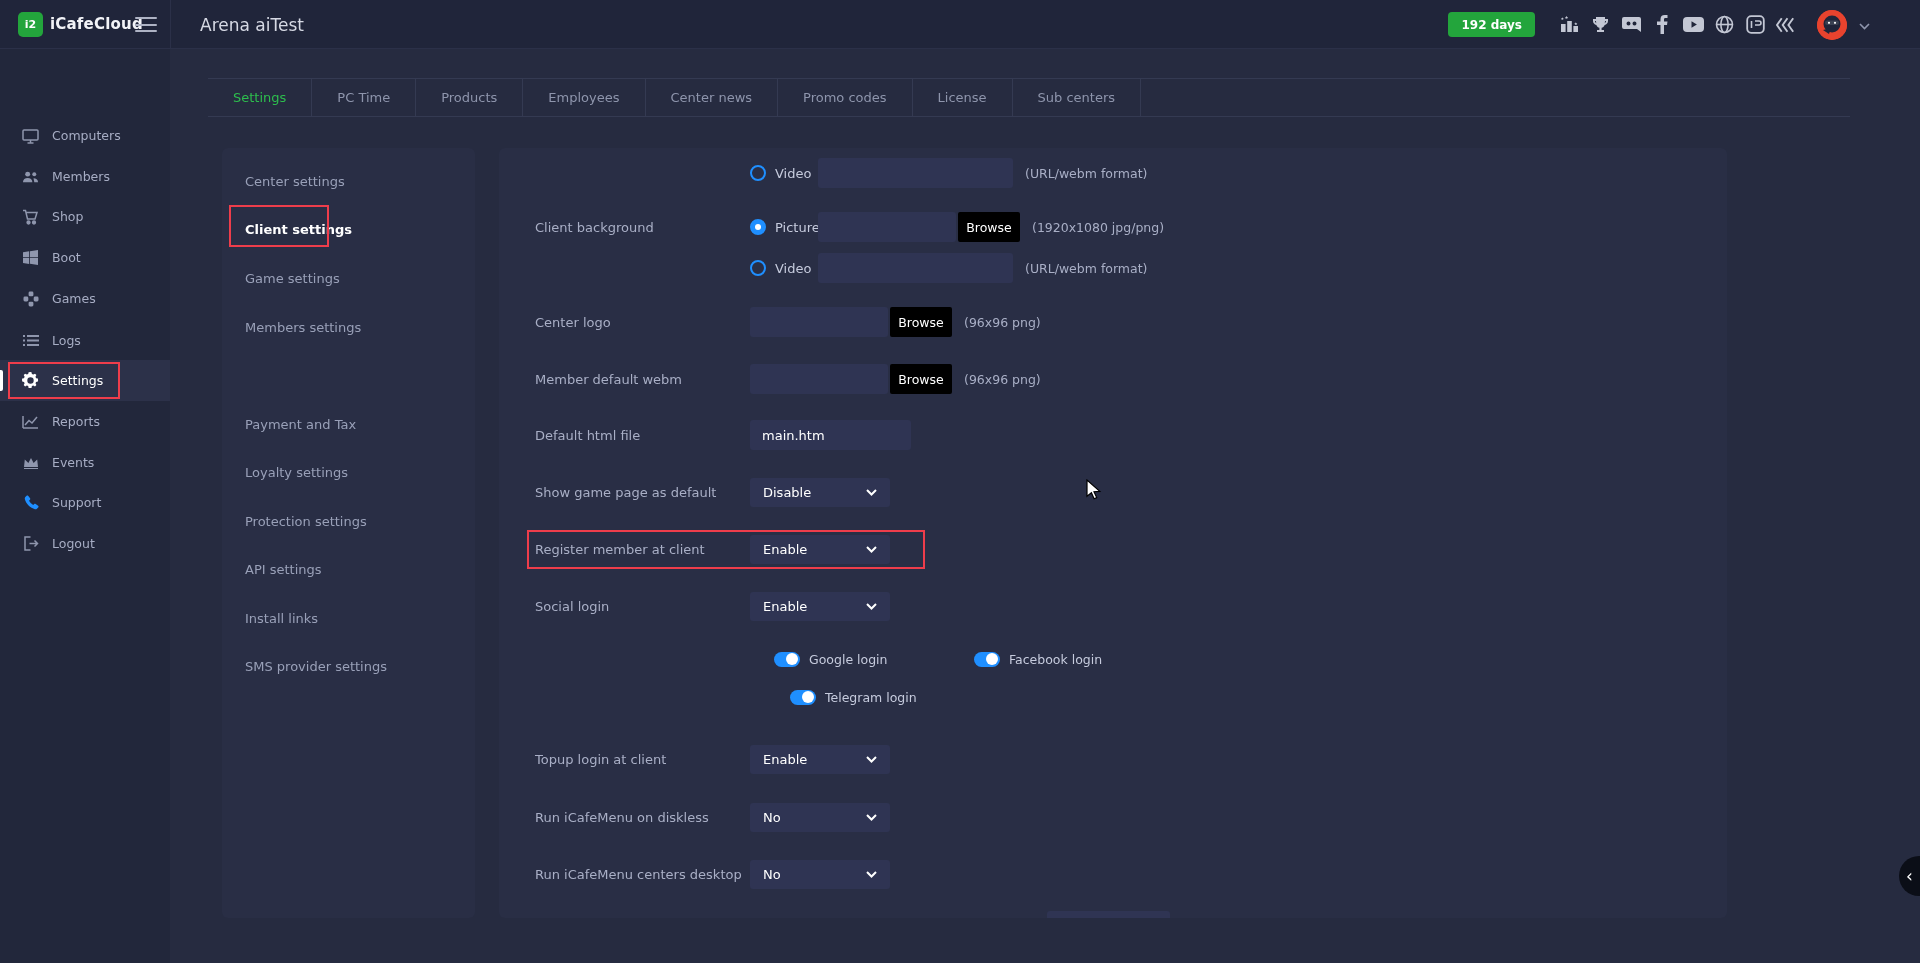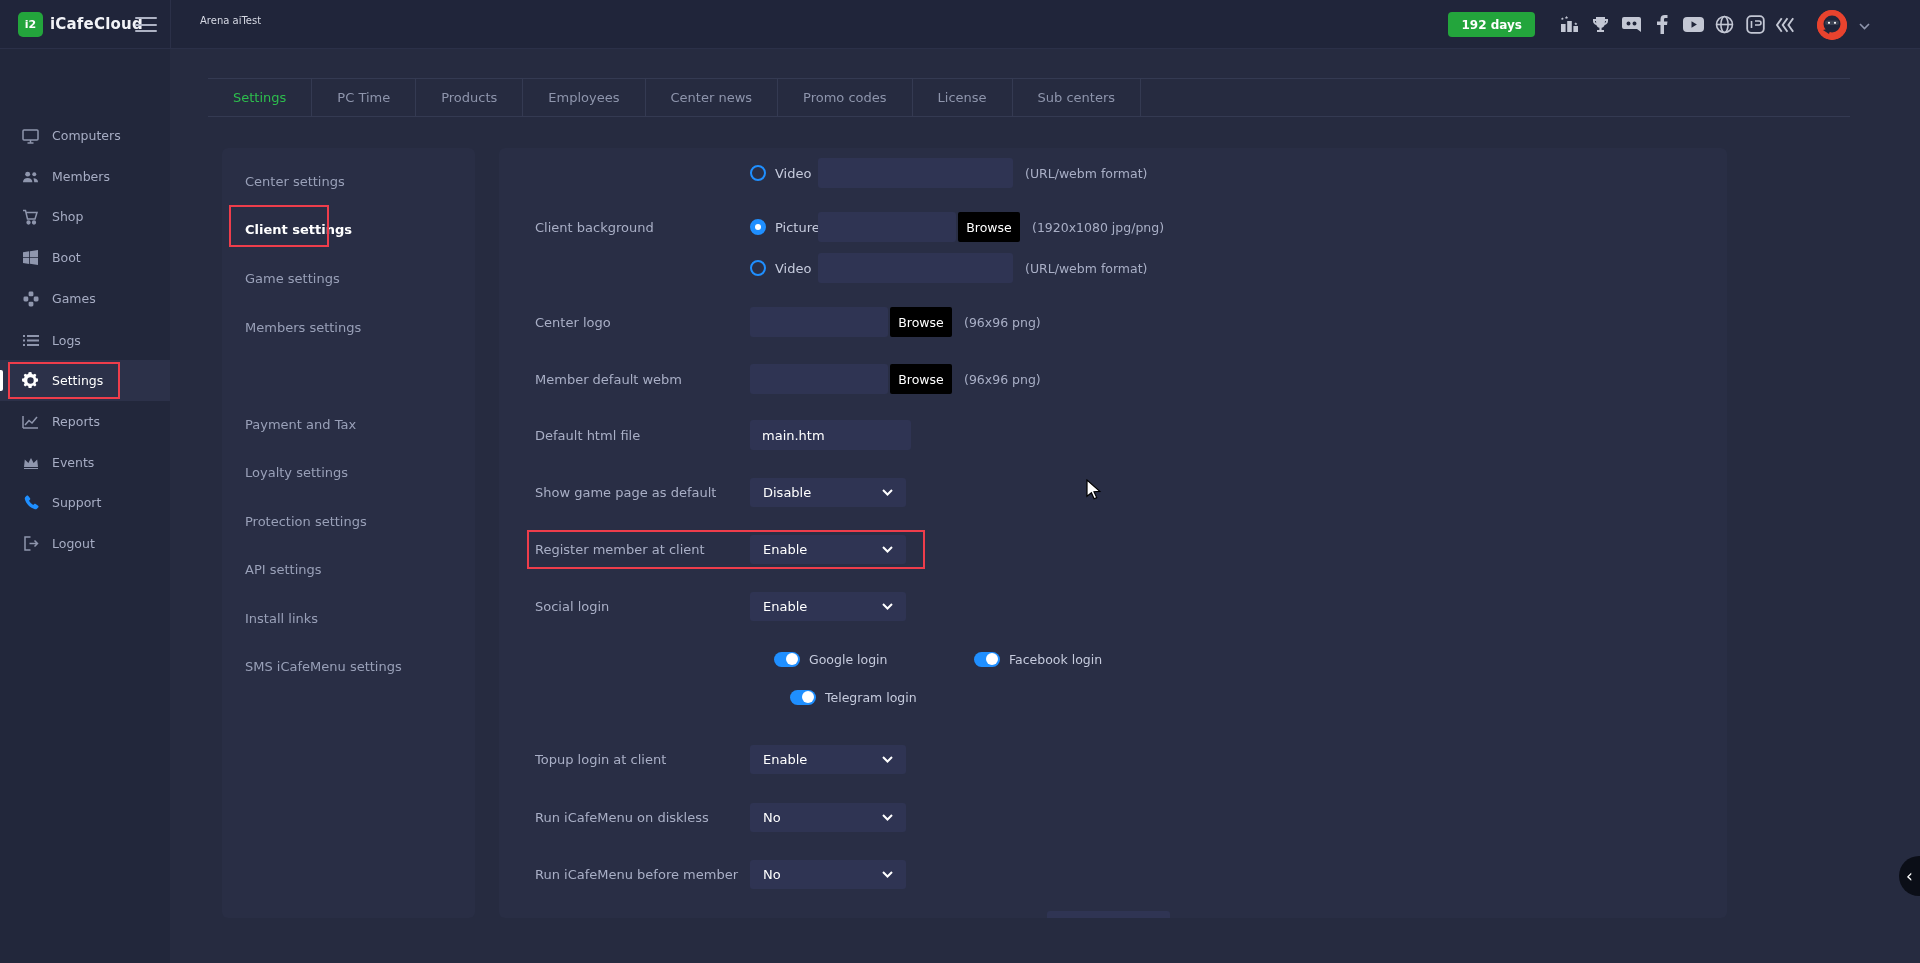--- a/index.html
+++ b/index.html
@@ -9,21 +9,21 @@
     background:#262b40; color:#fff;
     font-family:"DejaVu Sans", sans-serif;
   }
   
   .topbar { position:absolute; left:0; top:0; width:1920px; height:49px; background:#20253a; border-bottom:1px solid #2b3048; z-index:5; }
   .logo-box { position:absolute; left:18px; top:12px; width:25px; height:25px; background:#23a53c; border-radius:5px; display:flex; align-items:center; justify-content:center; font-size:11px; font-weight:bold; color:#fff; }
   .brand { position:absolute; left:50px; top:15px; font-size:15px; font-weight:600; color:#f2f3f7; letter-spacing:.2px; }
   .hamburger { position:absolute; left:135px; top:17px; width:22px; height:15px; display:flex; flex-direction:column; justify-content:space-between; cursor:pointer; }
   .hamburger div { height:2px; background:#aeb3c4; border-radius:1px; }
   .topbar-divider { position:absolute; left:170px; top:0; width:1px; height:49px; background:#2b3048; }
-  .page-title { position:absolute; left:200px; top:15px; font-size:10px; color:#d6d9e4; }
+  .page-title { position:absolute; left:200px; top:15px; font-size:17px; color:#d6d9e4; }
   .topbar-right { position:absolute; right:50px; top:0; height:49px; display:flex; align-items:center; gap:10px; }
   .badge-days { height:25px; padding:0 13px; background:#23a53c; border-radius:4px; font-size:12px; font-weight:600; color:#fff; display:flex; align-items:center; margin-right:14px; cursor:pointer; }
   .tb-icon { width:21px; height:21px; display:flex; align-items:center; justify-content:center; color:#c3c7d4; cursor:pointer; }
   .tb-icon svg { display:block; }
   .avatar { width:30px; height:30px; border-radius:50%; background:#e8432e; display:flex; align-items:center; justify-content:center; margin-left:10px; cursor:pointer; overflow:hidden; }
   .chev-down { margin-left:2px; color:#8f96ad; cursor:pointer; }
 
   
   .sidebar { position:absolute; left:0; top:49px; width:170px; height:914px; background:#22273b; z-index:4; }
   .side-user { position:absolute; left:0; top:12px; width:170px; height:46px; }
@@ -52,21 +52,21 @@
   .frow { position:absolute; left:36px; height:30px; display:flex; align-items:center; }
   .flabel { width:215px; font-size:13px; color:#a9afc6; flex:none; }
   .radio { width:16px; height:16px; border-radius:50%; border:2px solid #1f8fff; flex:none; position:relative; cursor:pointer; }
   .radio.checked { background:#1f8fff; border-color:#1f8fff; }
   .radio.checked::after { content:''; position:absolute; left:3px; top:3px; width:6px; height:6px; border-radius:50%; background:#fff; }
   .rlabel { margin-left:9px; width:43px; font-size:13px; color:#c6cbdd; flex:none; }
   .finput { height:30px; background:#2f3453; border:none; border-radius:3px; color:#fff; font-size:13px; padding:0 12px; outline:none; flex:none; font-family:"DejaVu Sans", sans-serif; }
   .w195 { width:195px; } .w138 { width:138px; } .w161 { width:161px; }
   .browse-btn { height:30px; width:62px; background:#000000; color:#fff; font-size:12.5px; border:none; border-radius:2px; margin-left:2px; cursor:pointer; flex:none; font-family:"DejaVu Sans", sans-serif; }
   .fnote { font-size:12.5px; color:#a9afc6; margin-left:12px; white-space:nowrap; }
-  .fselect { width:156px; height:29px; background:#2f3453; border-radius:3px; display:flex; align-items:center; justify-content:space-between; padding:0 13px; font-size:13px; color:#fff; cursor:pointer; flex:none; }
+  .fselect { width:140px; height:29px; background:#2f3453; border-radius:3px; display:flex; align-items:center; justify-content:space-between; padding:0 13px; font-size:13px; color:#fff; cursor:pointer; flex:none; }
   .toggle { width:26px; height:15px; border-radius:8px; background:#1f8fff; position:relative; flex:none; cursor:pointer; }
   .toggle .knob { position:absolute; right:2px; top:1.5px; width:12px; height:12px; border-radius:50%; background:#fff; }
   .tgl-label { margin-left:9px; font-size:12.5px; color:#c6cbdd; white-space:nowrap; }
   .tgl-group { display:flex; align-items:center;padding-left:16px; }
   .red-box-register { position:absolute; left:28px; top:382px; width:398px; height:39px; border:2px solid #ee3d4b; pointer-events:none; }
   .partial-input { position:absolute; left:548px; top:763px; width:123px; height:7px; background:#2f3453; border-radius:3px 3px 0 0; }
 
   
   .mouse-cursor { position:absolute; left:1086px; top:479px; z-index:99; pointer-events:none; }
   .edge-btn { position:absolute; left:1899px; top:856px; width:40px; height:40px; border-radius:50%; background:#0b0e17; color:#fff; display:flex; align-items:center; padding-left:7px; font-size:17px; cursor:pointer; z-index:50; }
@@ -284,21 +284,21 @@
   <div class="subnav-item" style="top:18px">Center settings</div>
   <div class="subnav-item active" style="top:66px">Client settings</div>
   <div class="subnav-red-box"></div>
   <div class="subnav-item" style="top:115px">Game settings</div>
   <div class="subnav-item" style="top:164px">Members settings</div>
   <div class="subnav-item" style="top:261px">Payment and Tax</div>
   <div class="subnav-item" style="top:309px">Loyalty settings</div>
   <div class="subnav-item" style="top:358px">Protection settings</div>
   <div class="subnav-item" style="top:406px">API settings</div>
   <div class="subnav-item" style="top:455px">Install links</div>
-  <div class="subnav-item" style="top:503px">SMS iCafeMenu settings</div>
+  <div class="subnav-item" style="top:503px">SMS provider settings</div>
 </div>
 
 <div class="form-panel">
 
   <div class="frow" style="top:10px">
     <span class="flabel"></span>
     <span class="radio"></span>
     <span class="rlabel">Video</span>
     <input class="finput w195" value="" style="">
     <span class="fnote">(URL/webm format)</span>
@@ -411,21 +411,21 @@
     <span class="flabel">Run iCafeMenu on diskless</span>
     <div class="fselect">
       <span>No</span>
       <svg width="11" height="7" viewBox="0 0 11 7" fill="none" stroke="#fff" stroke-width="2">
           <path d="M1 1l4.5 4.5L10 1"></path>
         </svg>
     </div>
   </div>
 
   <div class="frow" style="top:712px;height:29px">
-    <span class="flabel">Run iCafeMenu before member</span>
+    <span class="flabel">Run iCafeMenu centers desktop</span>
     <div class="fselect">
       <span>No</span>
       <svg width="11" height="7" viewBox="0 0 11 7" fill="none" stroke="#fff" stroke-width="2">
           <path d="M1 1l4.5 4.5L10 1"></path>
         </svg>
     </div>
   </div>
 
   <div class="partial-input"></div>
 </div>

